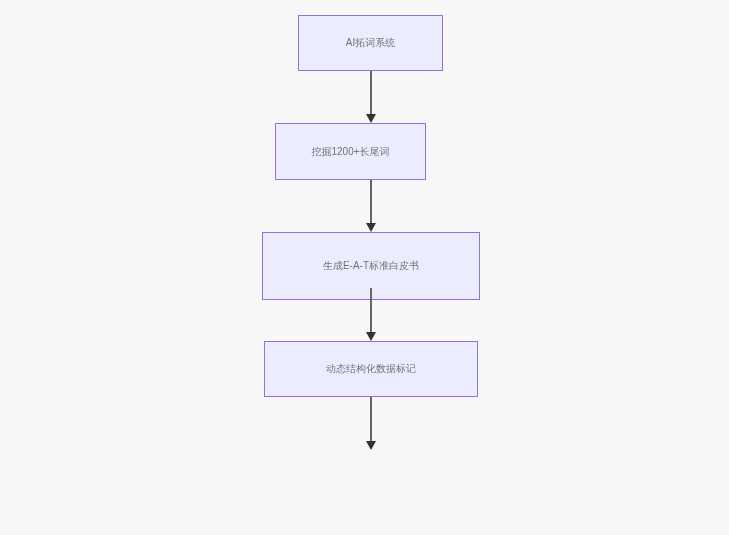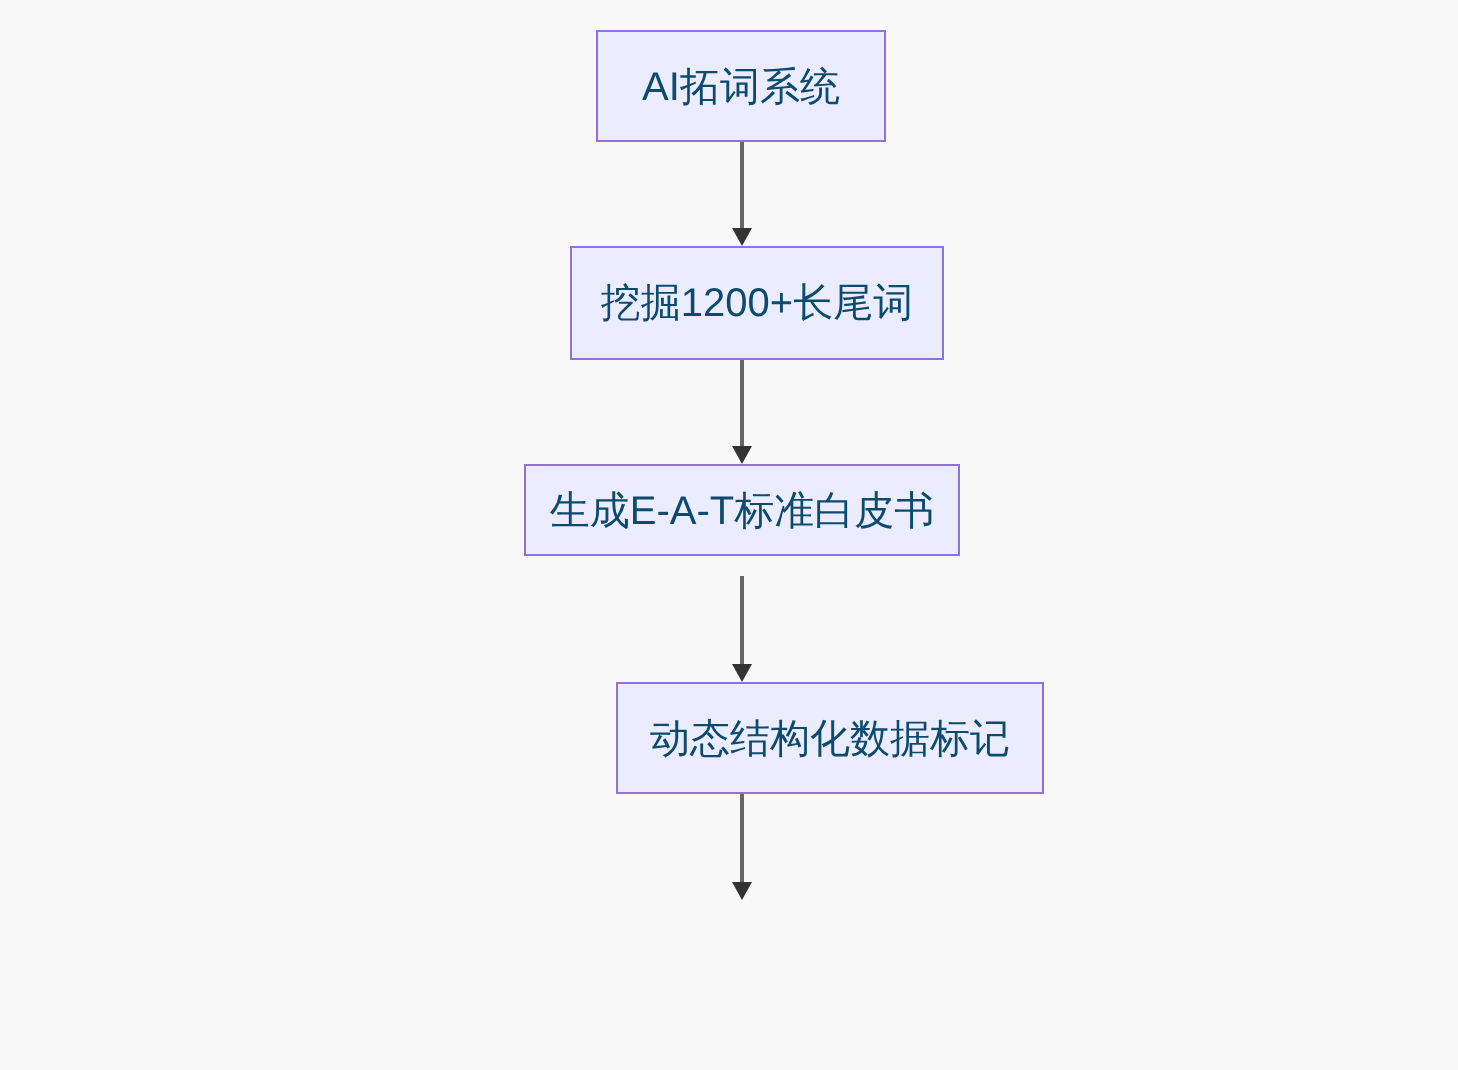--- a/index.html
+++ b/index.html
@@ -13,32 +13,32 @@
     height: 535px;
     background: #f8f8f8;
     overflow: hidden;
     font-family: "Liberation Sans", "DejaVu Sans", sans-serif;
   }
   .node {
     position: absolute;
     box-sizing: border-box;
     background: #ececff;
     border: 1px solid #9370db;
-    color: #0c4a6e;
-    font-size: 20px;
+    color: #737373;
+    font-size: 10px;
     display: flex;
     align-items: center;
     justify-content: center;
     text-align: center;
     white-space: nowrap;
   }
   .node-1 { left: 298px; top: 15px;  width: 145px; height: 56px; }
-  .node-2 { left: 285px; top: 123px; width: 187px; height: 57px; }
-  .node-3 { left: 262px; top: 232px; width: 218px; height: 46px; }
-  .node-4 { left: 264px; top: 341px; width: 214px; height: 56px; margin-left: 44px; }
+  .node-2 { left: 275px; top: 123px; width: 151px; height: 57px; }
+  .node-3 { left: 262px; top: 232px; width: 218px; height: 68px; }
+  .node-4 { left: 264px; top: 341px; width: 214px; height: 56px; }
   .node-5 { left: 253px; top: 450px; width: 235px; height: 56px; }
 
   .edge {
     position: absolute;
     left: 365px;          
     width: 11px;
     display: flex;
     flex-direction: column;
     align-items: center;
   }

